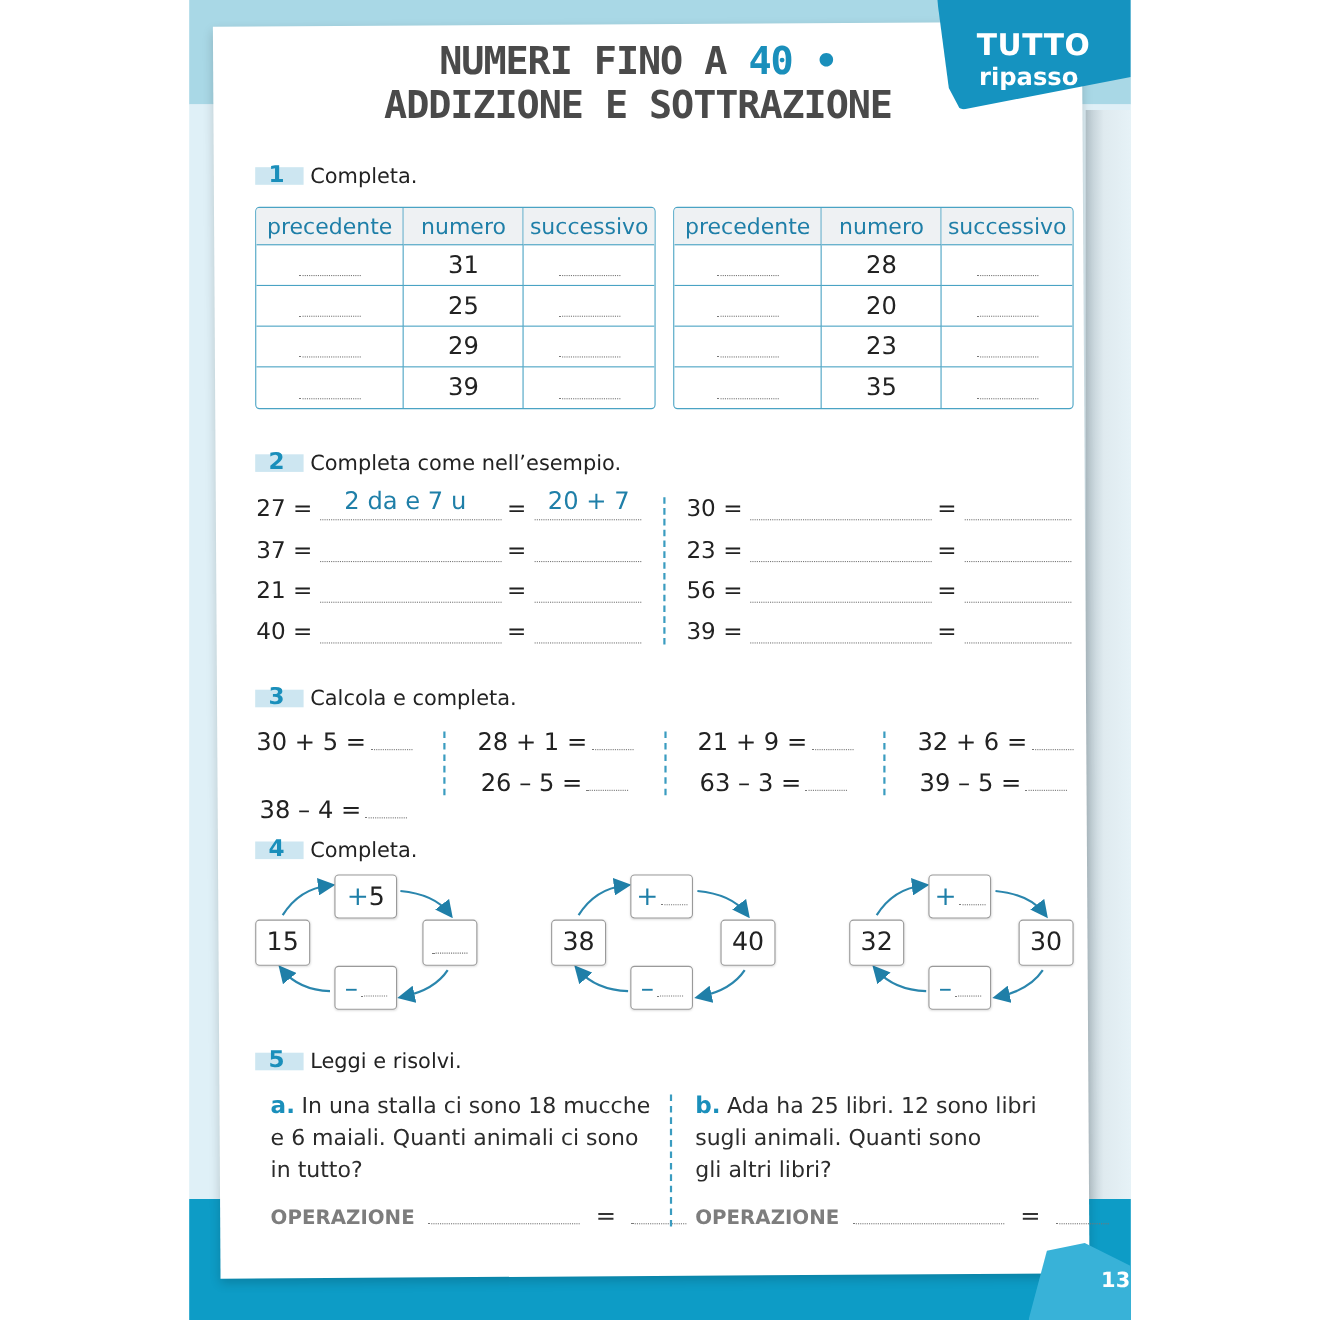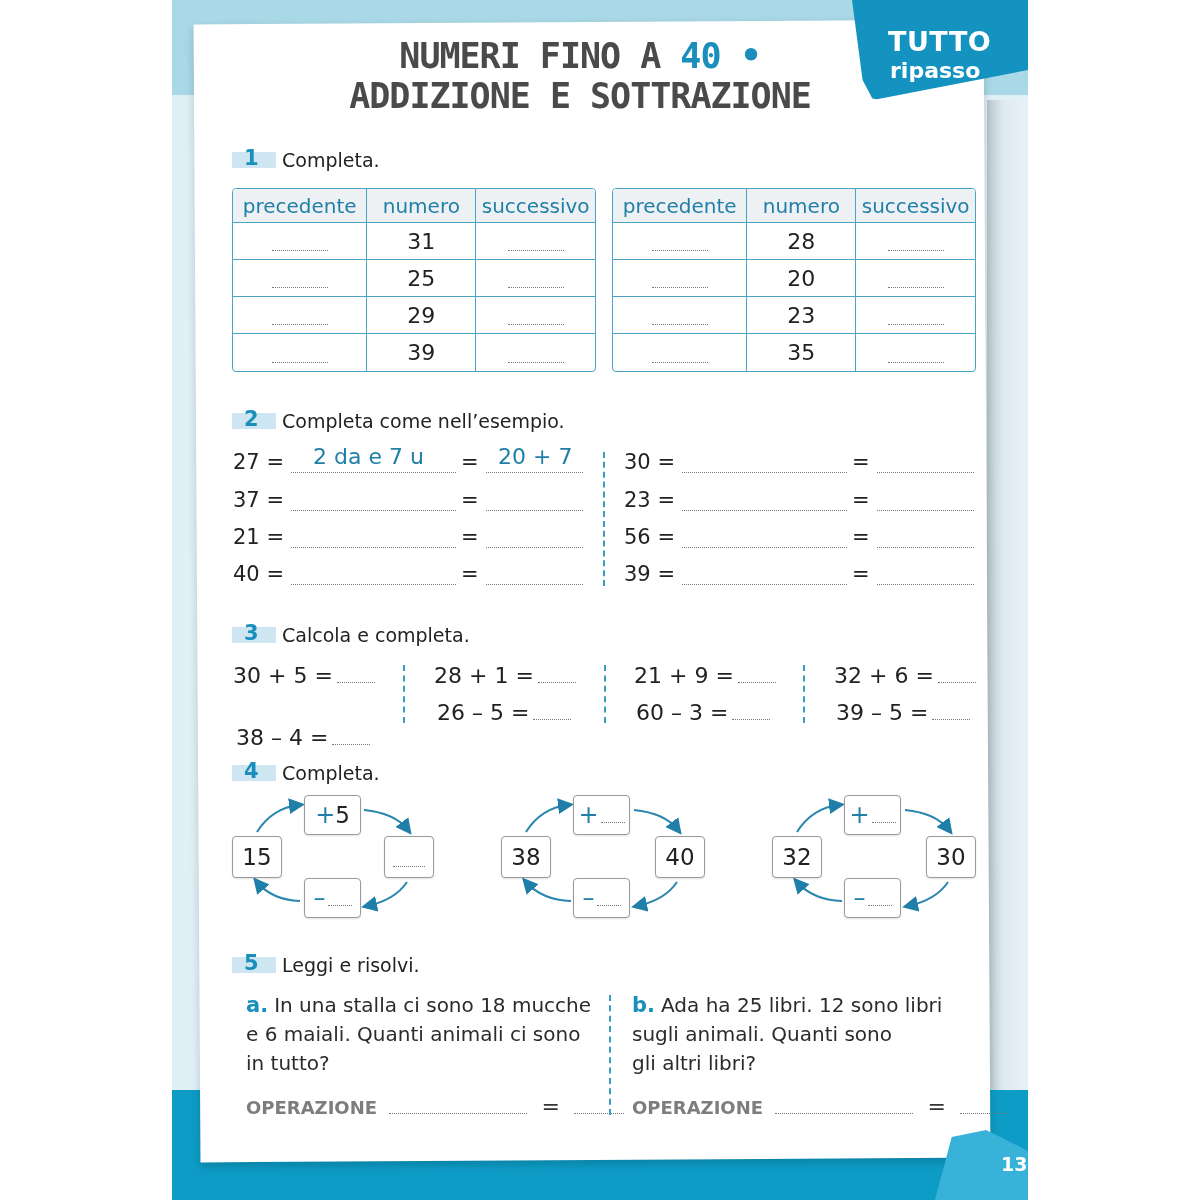--- a/index.html
+++ b/index.html
@@ -260,21 +260,21 @@
 
 <div class="calc" style="left:233px; top:663px;"><span>30 + 5 =</span><span class="sd"></span></div>
 <div class="calc" style="left:236px; top:700px;margin-top:25px;"><span>38 – 4 =</span><span class="sd"></span></div>
 <div class="vdash" style="left:403px; top:665px; height:58px;"></div>
 
 <div class="calc" style="left:434px; top:663px;"><span>28 + 1 =</span><span class="sd"></span></div>
 <div class="calc" style="left:437px; top:700px;"><span>26 – 5 =</span><span class="sd"></span></div>
 <div class="vdash" style="left:604px; top:665px; height:58px;"></div>
 
 <div class="calc" style="left:634px; top:663px;"><span>21 + 9 =</span><span class="sd"></span></div>
-<div class="calc" style="left:636px; top:700px;"><span>60 – 3 =</span><span class="sd"></span></div>
+<div class="calc" style="left:636px; top:700px;"><span>63 – 3 =</span><span class="sd"></span></div>
 <div class="vdash" style="left:803px; top:665px; height:58px;"></div>
 
 <div class="calc" style="left:834px; top:663px;"><span>32 + 6 =</span><span class="sd"></span></div>
 <div class="calc" style="left:836px; top:700px;"><span>39 – 5 =</span><span class="sd"></span></div>
 
 <div class="sec-head" style="top:760px;">
   <div class="badge">
       <span>4</span>
     </div>
   <span class="sec-label">Completa.</span>

